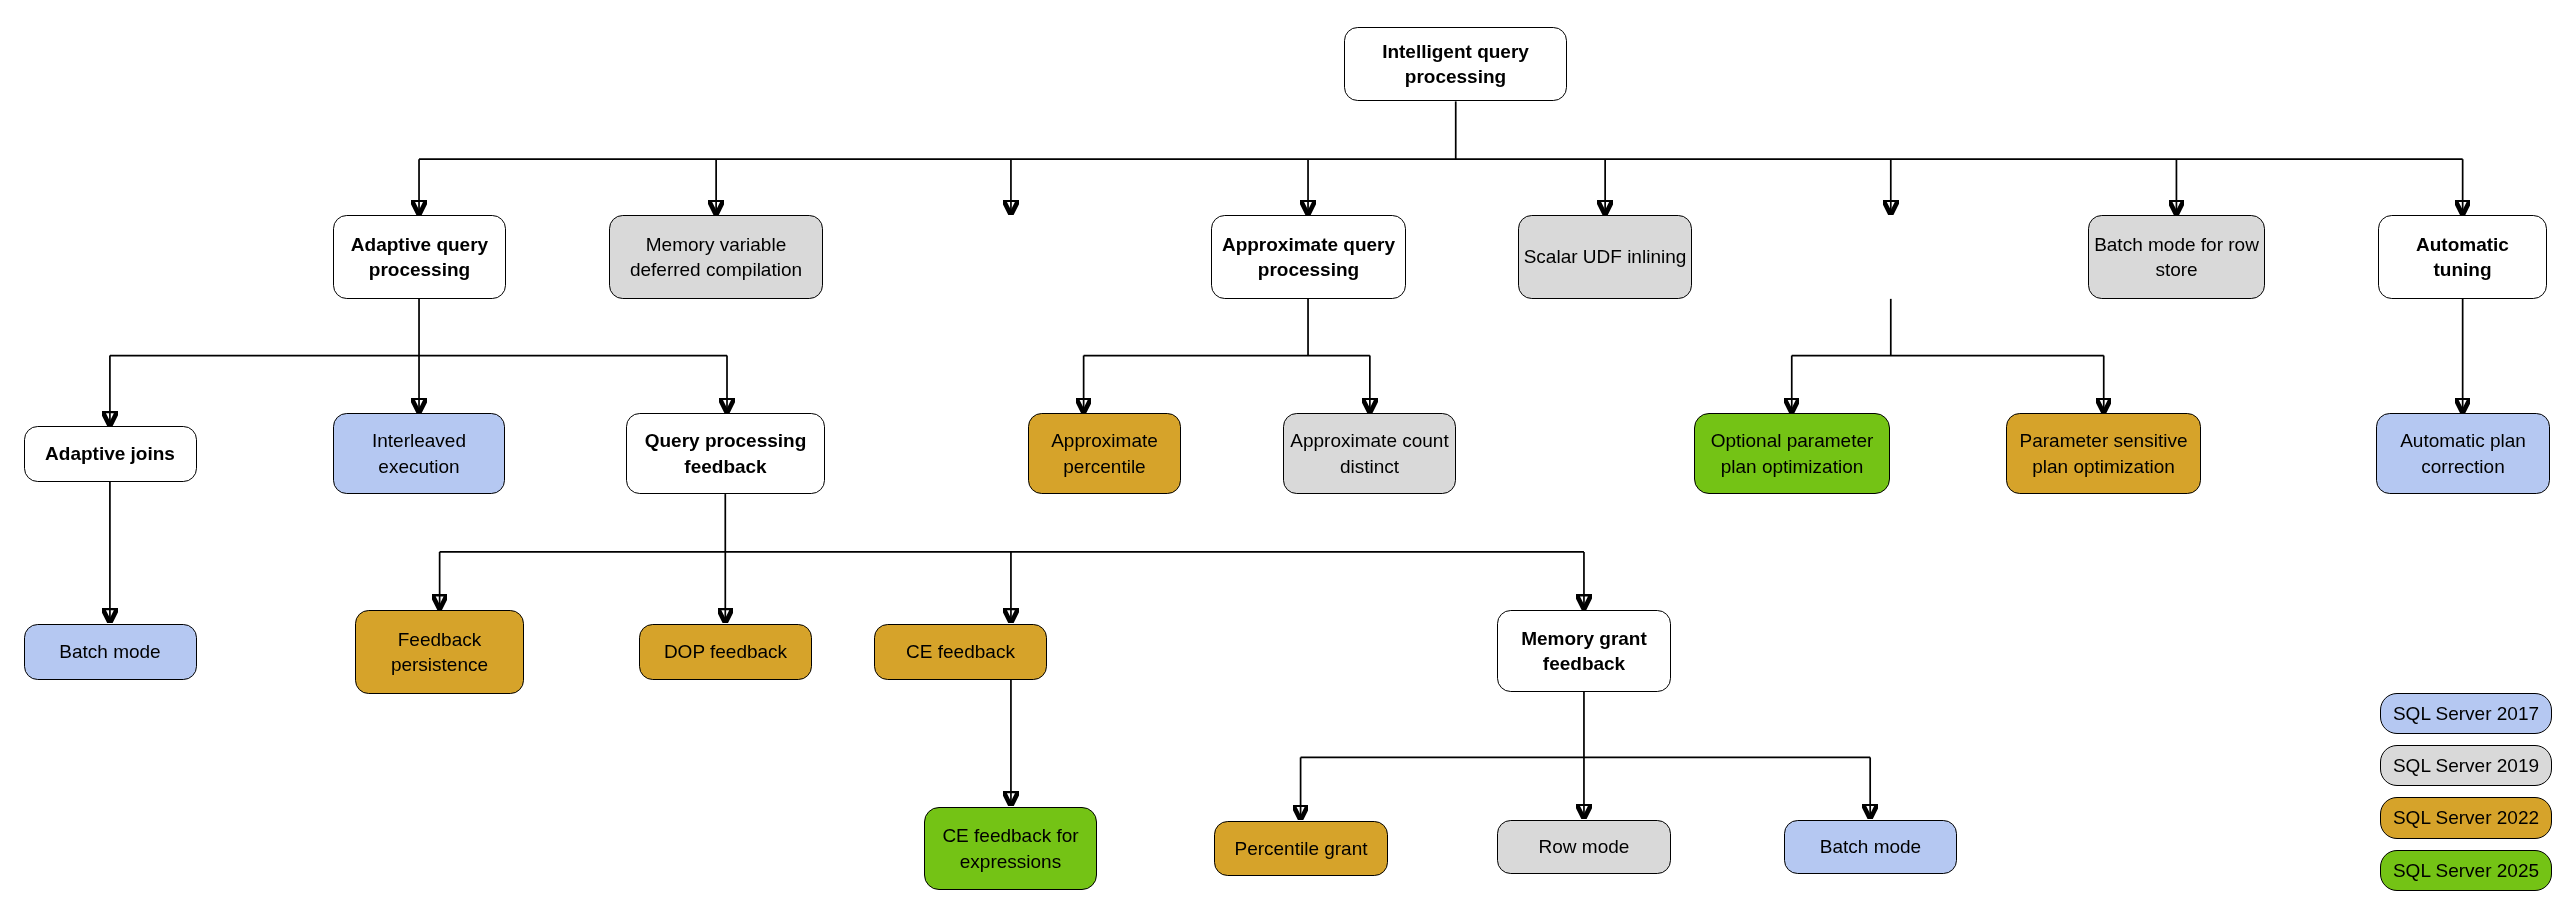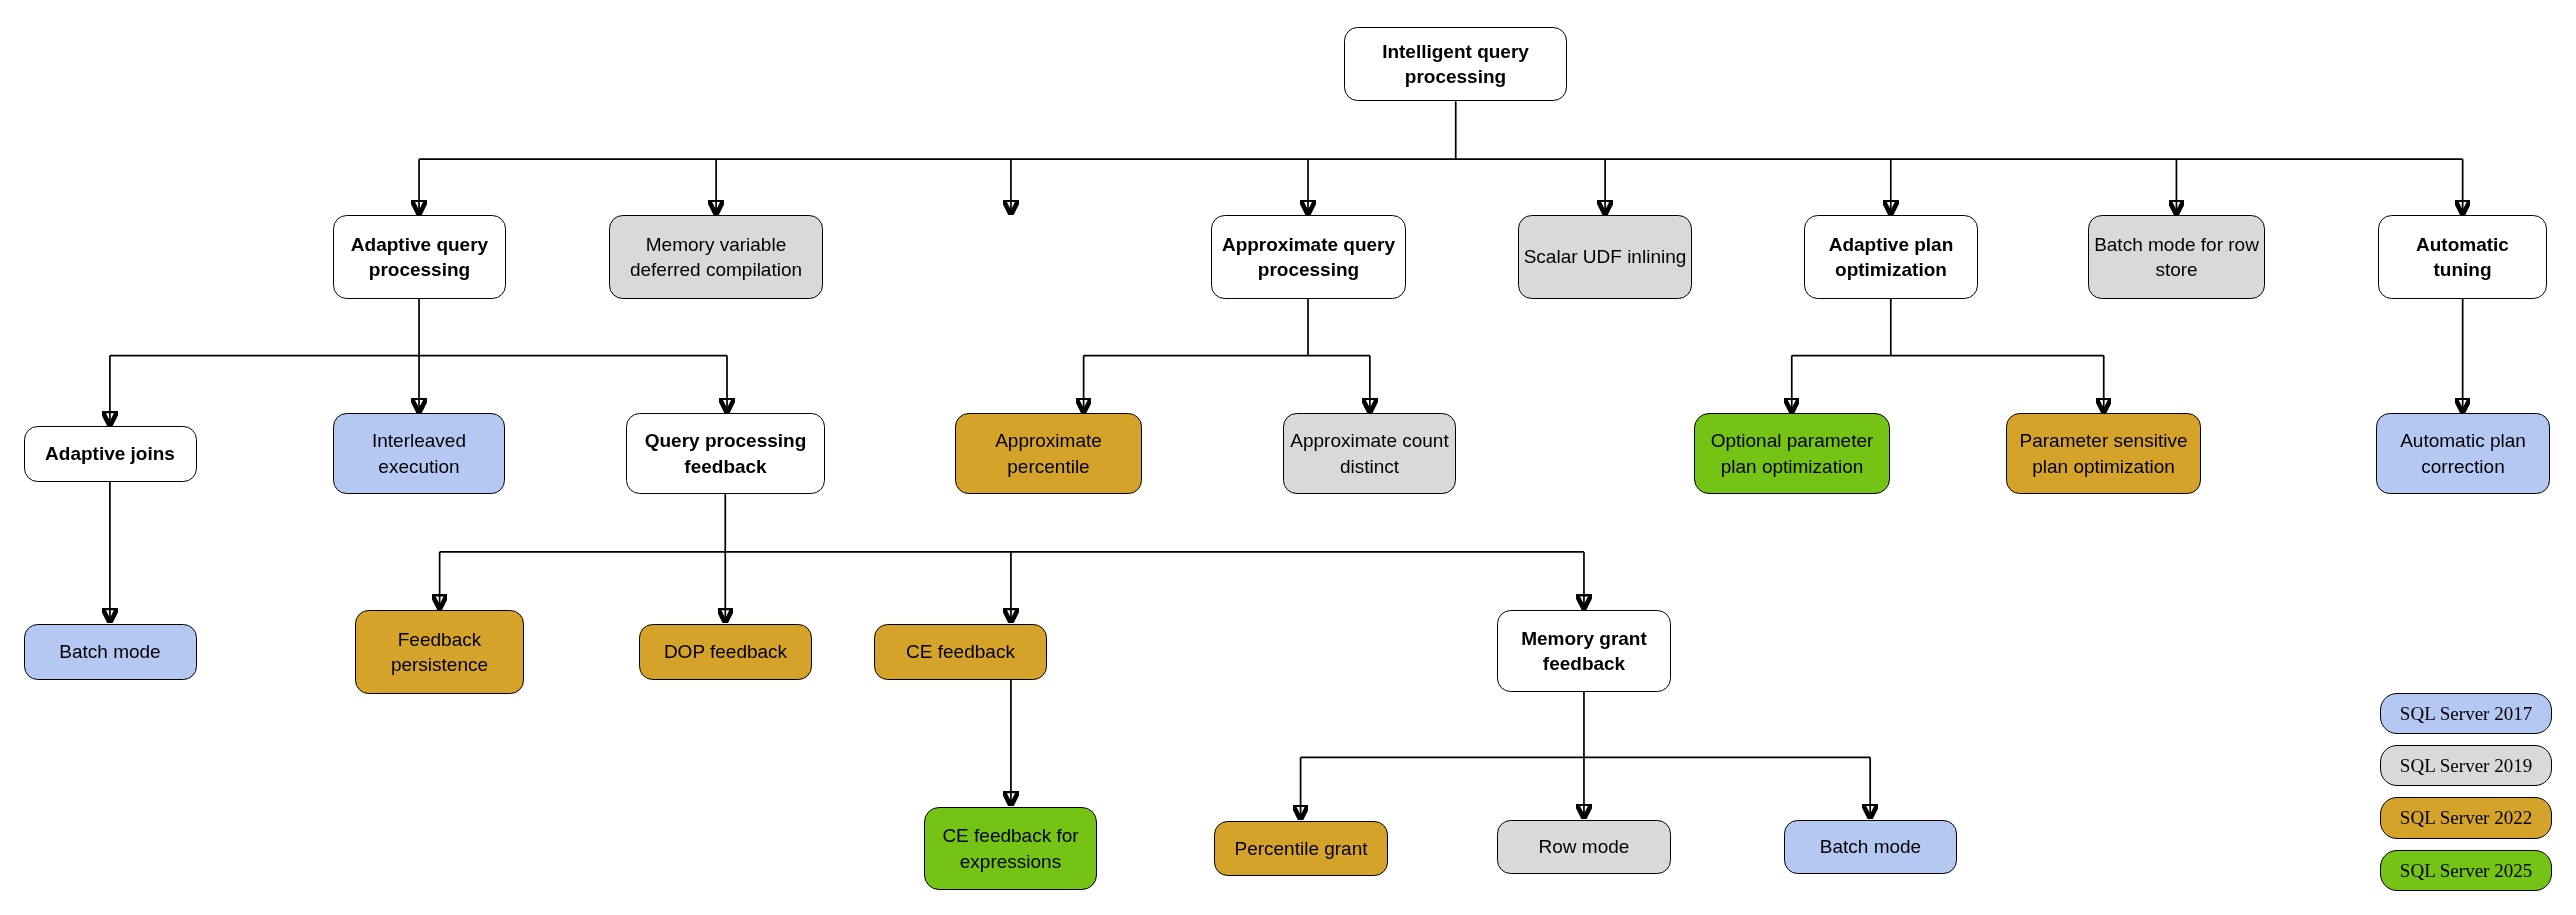--- a/index.html
+++ b/index.html
@@ -40,21 +40,20 @@
     left: 2380px;
     width: 172px;
     height: 41px;
     border: 1.7px solid #000;
     border-radius: 17px;
     display: flex;
     align-items: center;
     justify-content: center;
     font-size: 19px;
     color: #000;
-    font-family: Liberation Serif, serif;
   }
 </style>
 </head>
 <body>
 
 <div id="canvas">
 
   <svg id="edges" xmlns="http://www.w3.org/2000/svg" viewBox="0 0 4500 1600">
     <defs>
       <marker id="arrow" viewBox="0 0 10 10" refX="9" refY="5" markerWidth="9" markerHeight="9" orient="auto-start-reverse">
@@ -107,28 +106,27 @@
     <path d="M2767 1323 V1428" marker-end="url(#arrow)"></path>
     <path d="M3267 1323 V1428" marker-end="url(#arrow)"></path>
   </svg>
 
   <div class="node bold" style="left:1344px;top:27px;width:223px;height:74px">Intelligent query processing</div>
 
   <div class="node bold" style="left:333px;top:215px;width:173px;height:84px">Adaptive query processing</div>
   <div class="node v-sql2019" style="left:609px;top:215px;width:214px;height:84px">Memory variable deferred compilation</div>
   <div class="node bold" style="left:1211px;top:215px;width:195px;height:84px">Approximate query processing</div>
   <div class="node v-sql2019" style="left:1518px;top:215px;width:174px;height:84px">Scalar UDF inlining</div>
-  <div class="node bold" style="left:1804px;top:215px;width:174px;height:84px">Adaptive plan optimization</div>
   <div class="node v-sql2019" style="left:2088px;top:215px;width:177px;height:84px">Batch mode for row store</div>
   <div class="node bold narrow-text" style="left:2378px;top:215px;width:169px;height:84px">Automatic tuning</div>
 
   <div class="node bold" style="left:23.5px;top:426px;width:173px;height:56px">Adaptive joins</div>
   <div class="node v-sql2017" style="left:333px;top:413px;width:172px;height:81px">Interleaved execution</div>
   <div class="node bold" style="left:626px;top:413px;width:199px;height:81px">Query processing feedback</div>
-  <div class="node v-sql2022" style="left:955px;top:413px;width:187px;height:81px">Approximate percentile</div>
+  <div class="node v-sql2022" style="left:1028px;top:413px;width:153px;height:81px">Approximate percentile</div>
   <div class="node v-sql2019" style="left:1283px;top:413px;width:173px;height:81px">Approximate count distinct</div>
   <div class="node v-sql2025" style="left:1694px;top:413px;width:196px;height:81px">Optional parameter plan optimization</div>
   <div class="node v-sql2022" style="left:2006px;top:413px;width:195px;height:81px">Parameter sensitive plan optimization</div>
   <div class="node v-sql2017" style="left:2376px;top:413px;width:174px;height:81px">Automatic plan correction</div>
 
   <div class="node v-sql2017" style="left:23.5px;top:624px;width:173px;height:56px">Batch mode</div>
   <div class="node v-sql2022" style="left:355px;top:610px;width:169px;height:84px">Feedback persistence</div>
   <div class="node v-sql2022" style="left:639px;top:624px;width:173px;height:56px">DOP feedback</div>
   <div class="node v-sql2022" style="left:874px;top:624px;width:173px;height:56px">CE feedback</div>
   <div class="node bold" style="left:1497px;top:610px;width:174px;height:82px">Memory grant feedback</div>

